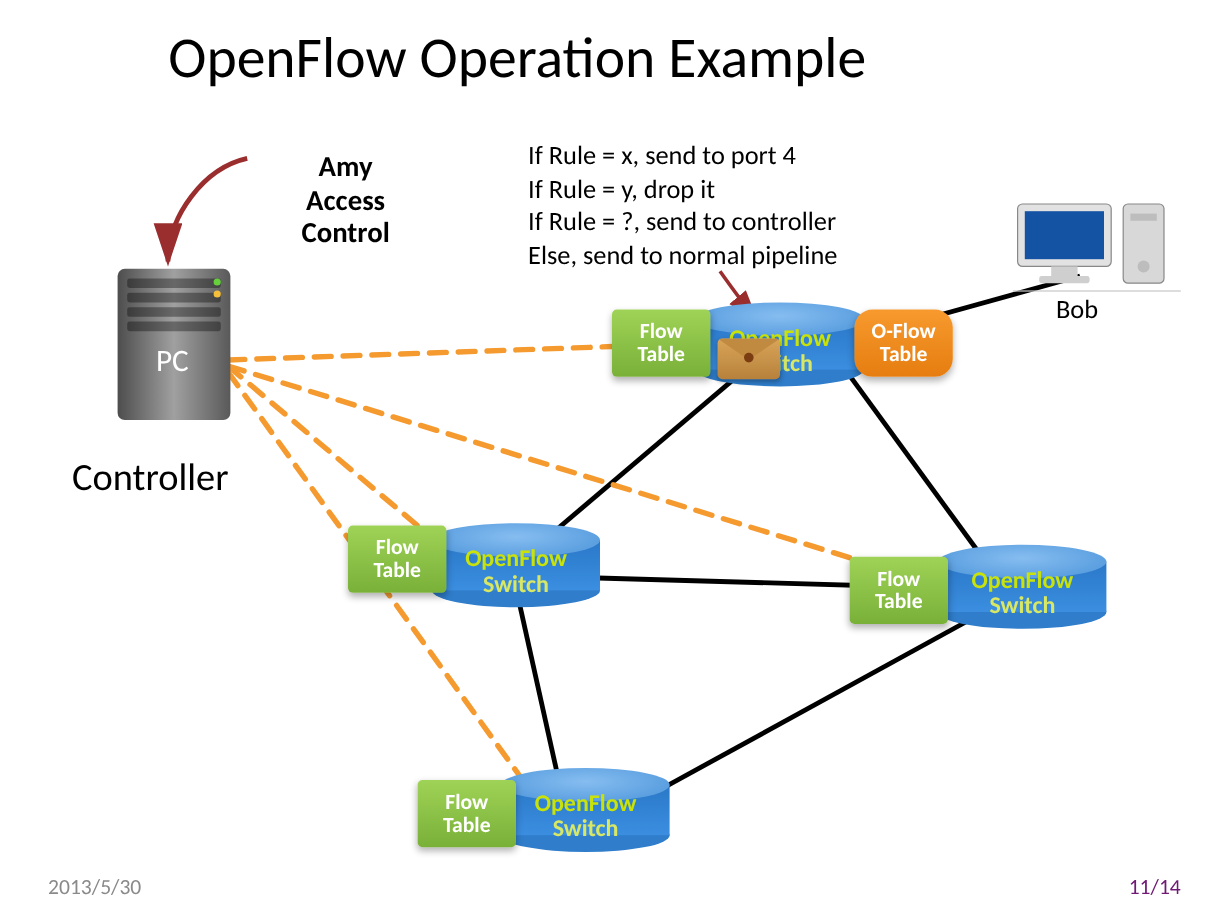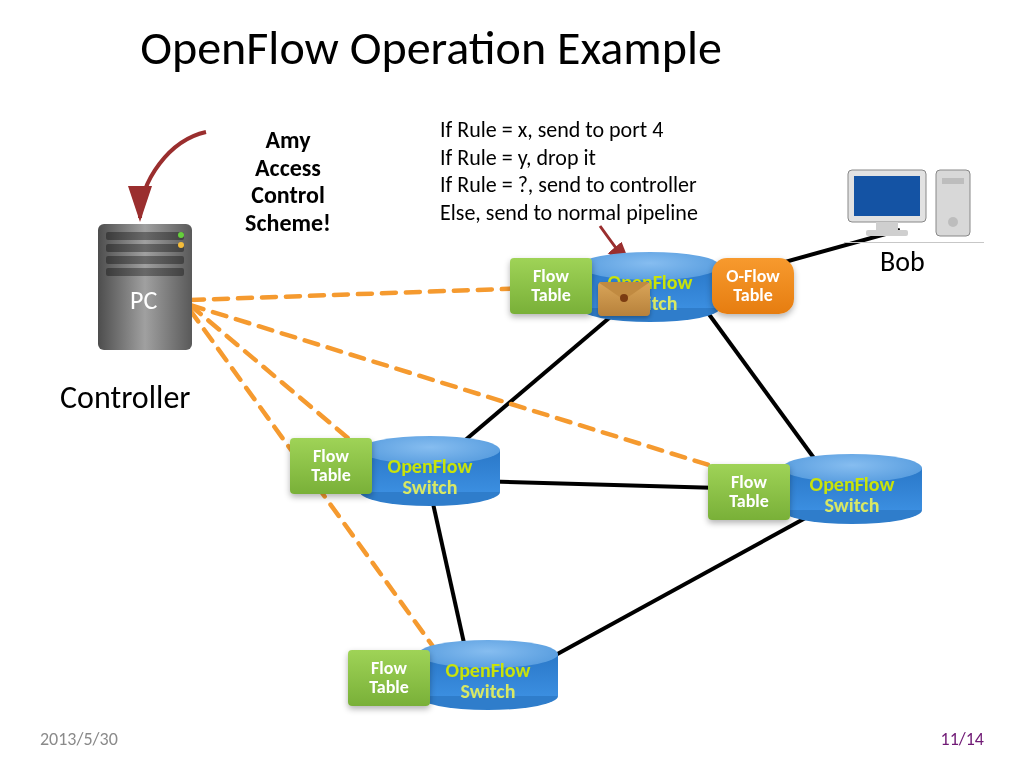--- a/index.html
+++ b/index.html
@@ -4,21 +4,21 @@
 <style>
   html, body { margin:0; padding:0; font-family: Calibri, "Segoe UI", Arial, sans-serif; background:#fff; }
   #slide { position:relative; width:1024px; height:768px; overflow:hidden; }
 
   .title { position:absolute; top:18px; left:0; width:862px; text-align:center; font-size:48px; color:#000; }
   .amy { position:absolute; top:102px; left:208px; width:160px; text-align:center; font-size:24px; font-weight:bold; line-height:1.15;margin-top:24px; }
   .rules { position:absolute; top:116px; left:400px; font-size:22px; line-height:1.25;margin-left:40px; }
 
   .pc-label { position:absolute; top:284px; left:130px; color:#fff; font-size:26px; }
   .controller-label { position:absolute; top:378px; left:60px; font-size:32px; }
-  .bob-label { position:absolute; top:244px; left:880px; font-size:28px; }
+  .bob-label { position:absolute; top:244px; left:880px; font-size:22px; }
   .date { position:absolute; bottom:18px; left:40px; color:#8a8a8a; font-size:18px; }
   .pagenum { position:absolute; bottom:18px; right:40px; color:#701a75; font-size:18px; }
 
   
   .cyl { position:absolute; width:140px; height:70px; }
   .cyl .body { position:absolute; left:0; right:0; top:14px; bottom:14px;
                background:linear-gradient(180deg,#2a78c8,#3b8ee0); }
   .cyl .top  { position:absolute; left:0; right:0; top:0; height:28px; border-radius:50%;
                background:radial-gradient(ellipse at 50% 40%, #86bdf0, #4b94da); }
   .cyl .bot  { position:absolute; left:0; right:0; bottom:0; height:28px; border-radius:50%;
@@ -94,21 +94,20 @@
 
   <path d="M600,226 C610,240 620,254 630,266" stroke="#9a2e2e" stroke-width="3" fill="none" marker-end="url(#arr-red)"></path>
 </svg>
 
 <div class="title">OpenFlow Operation Example</div>
 
 <div class="amy">
   <div>Amy</div>
   <div>Access</div>
   <div>Control</div>
-  <div>Scheme!</div>
 </div>
 
 <div class="rules">
   <div>If Rule = x, send to port 4</div>
   <div>If Rule = y, drop it</div>
   <div>If Rule = ?, send to controller</div>
   <div>Else, send to normal pipeline</div>
 </div>
 
 <div class="server">

